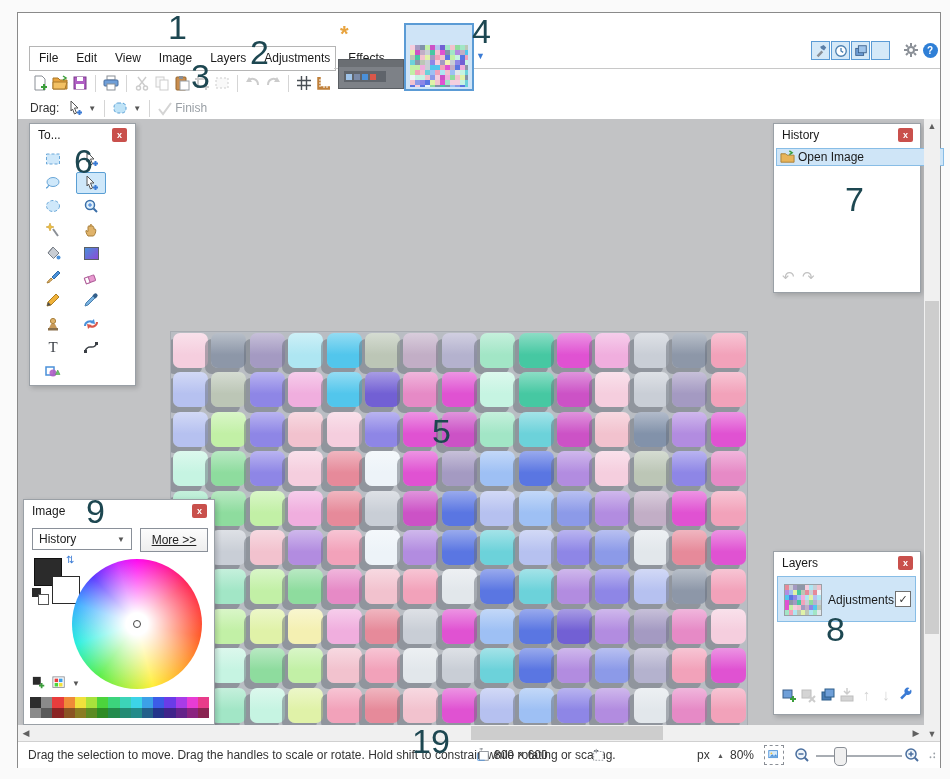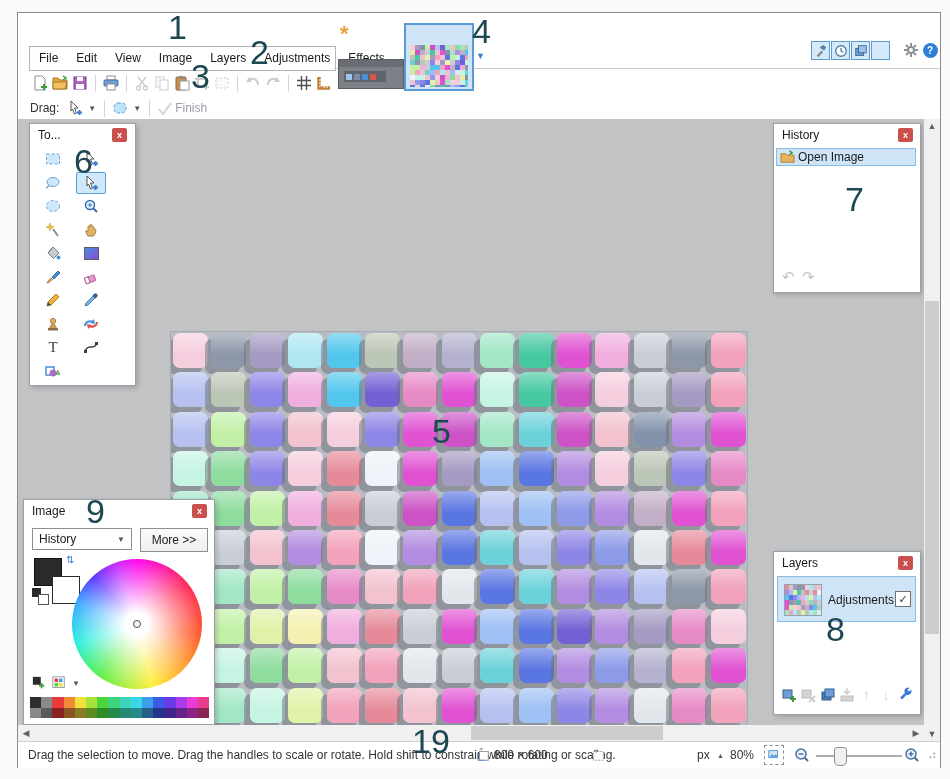--- a/index.html
+++ b/index.html
@@ -635,21 +635,21 @@
               <polygon points="10.5,11.5 15,11.5 12.75,7" fill="#6fc46f" stroke="#3a8f3a" stroke-width=".5"></polygon>
             </svg>
           </div>
         </div>
     </div>
 
     <div class="panel" style="left:755px;top:110px;width:146px;height:168px;">
       <span class="ptitle">History</span>
       <div class="pclose" style="left:124px;">x</div>
       <div id="history-list">
-          <div class="abs sel-row" style="left: 2px; top: 24px; width: 140px; height: 18px; display: flex; align-items: center; font-size: 12px; color: rgb(26, 26, 26);">
+          <div class="abs sel-row" style="left: 2px; top: 24px; width: 168px; height: 18px; display: flex; align-items: center; font-size: 12px; color: rgb(26, 26, 26);">
             <span style="margin: 0px 3px; display: flex;">
               <svg width="15" height="15" viewBox="0 0 16 16">
                 <path d="M1 4h5l1.5 1.5H15V13H1z" fill="#e8b45a" stroke="#a8813a"></path>
                 <path d="M10 1l3 2-3 2" fill="none" stroke="#3a9e3a" stroke-width="1.5"></path>
               </svg>
             </span>
             <span>Open Image</span>
           </div>
         </div>
       <span class="abs dis" style="left:8px;top:144px;font-size:15px;color:#777;">↶</span>
@@ -764,21 +764,21 @@
         </div>
     </div>
 
     <div class="panel" style="left:5px;top:486px;width:190px;height:224px;">
       <span class="ptitle">Image</span>
       <div class="pclose" style="left:168px;">x</div>
       <div class="abs btnish" style="left:8px;top:28px;width:100px;height:22px;justify-content:space-between;padding:0 6px;box-sizing:border-box;background:#fff;">
         <span>History</span>
           <span style="font-size:8px;color:#555;">▼</span>
       </div>
-      <div class="abs btnish" style="left:116px;top:28px;width:66px;height:22px;">
+      <div class="abs btnish" style="left:116px;top:28px;width:66px;height:22px;text-decoration:underline;">
         <span>More &gt;&gt;</span>
       </div>
       <div class="abs" style="left:10px;top:58px;width:26px;height:26px;background:#2b2b2b;border:1px solid #111;"></div>
       <div class="abs" style="left:28px;top:76px;width:26px;height:26px;background:#fff;border:1px solid #2b2b2b;"></div>
       <span class="abs" style="left:42px;top:54px;font-size:10px;color:#3a7bd5;transform:rotate(90deg);">⇄</span>
       <div class="abs" style="left:8px;top:88px;width:9px;height:9px;background:#2b2b2b;"></div>
       <div class="abs" style="left:14px;top:94px;width:9px;height:9px;background:#fff;border:1px solid #555;"></div>
       <div class="abs" style="left:48px;top:59px;width:130px;height:130px;border-radius:50%;background:
         radial-gradient(circle,#fff 0 12%,rgba(255,255,255,0) 72%),
         conic-gradient(#ff00ee,#ff2255 14%,#ff5522 28%,#ffee33 46%,#55ee44 60%,#22eedd 70%,#33aaff 80%,#5533ff 88%,#cc22ff 95%,#ff00ee);">

